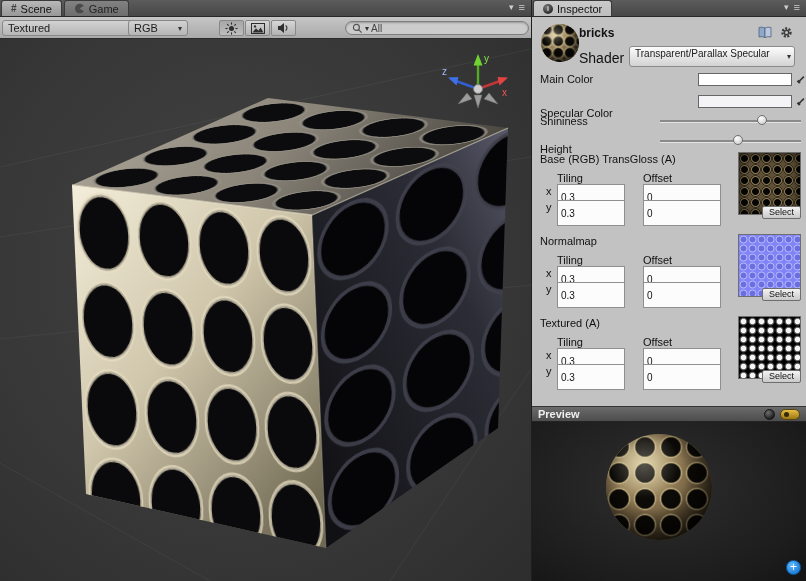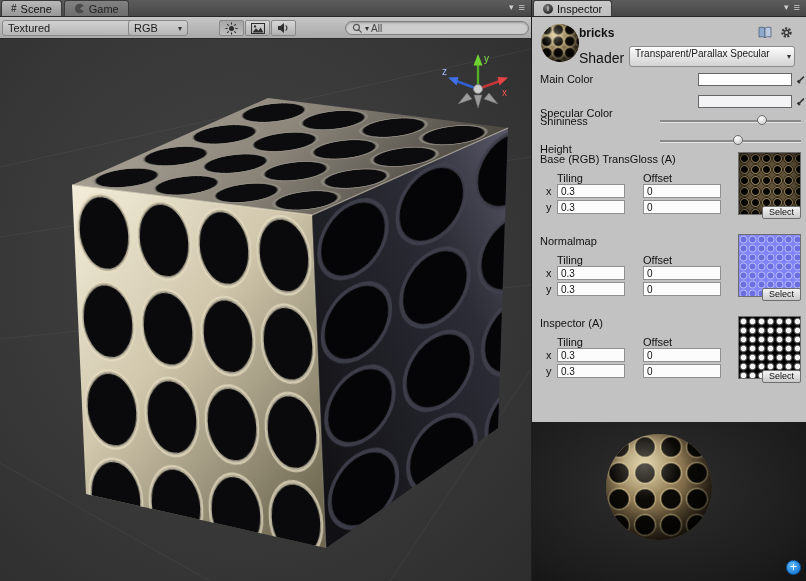--- a/index.html
+++ b/index.html
@@ -126,21 +126,21 @@
   }
 
   .map-section { position:absolute; left:8px; width:261px; height:82px; }
   .map-title { position:absolute; left:0; top:0; font-size:11px; color:#111; white-space:nowrap; }
   .to-head { position:absolute; top:19px; font-size:11px; color:#111; }
   .to-head.t { left:17px; } .to-head.o { left:103px;text-align:center; }
   .axis-lbl { position:absolute; font-size:11px; color:#111; }
   .ax { top:32px; left:6px; } .ay { top:48px; left:6px; }
   .fld {
     position:absolute; height:13px; font-size:10px; color:#111;
-    border:1px solid #8f8f8f; background:#fcfcfc; padding:6px 3px;
+    border:1px solid #8f8f8f; background:#fcfcfc; padding:12px 3px;
     box-sizing:border-box; font-family:"Liberation Sans", sans-serif;
   }
   .f-tx { top:31px; left:17px; width:68px; }
   .f-ox { top:31px; left:103px; width:78px; }
   .f-ty { top:47px; left:17px; width:68px; }
   .f-oy { top:47px; left:103px; width:78px; }
   .thumb {
     position:absolute; top:-1px; right:0; width:63px; height:63px;
     border:1px solid #6e6e6e; box-sizing:border-box;
   }
@@ -446,32 +446,39 @@
         <input class="fld f-tx" value="0.3" style="">
         <input class="fld f-ox" value="0" style="">
         <span class="axis-lbl ay">y</span>
         <input class="fld f-ty" value="0.3" style="">
         <input class="fld f-oy" value="0" style="">
         <div class="thumb thumb-normal"></div>
         <button class="select-btn">Select</button>
       </div>
 
       <div class="map-section" style="top:300px;">
-        <div class="map-title">Inspector (A)</div>
+        <div class="map-title">Textured (A)</div>
         <span class="to-head t">Tiling</span>
         <span class="to-head o">Offset</span>
         <span class="axis-lbl ax">x</span>
         <input class="fld f-tx" value="0.3" style="">
         <input class="fld f-ox" value="0" style="">
         <span class="axis-lbl ay">y</span>
         <input class="fld f-ty" value="0.3" style="">
         <input class="fld f-oy" value="0" style="">
         <div class="thumb thumb-height"></div>
         <button class="select-btn">Select</button>
       </div>
     </div>
 
+    <div class="preview-header">
+      <span>Preview</span>
+      <div class="pv-circle"></div>
+      <div class="pv-pill">
+          <span class="pv-dot"></span>
+        </div>
+    </div>
     <div class="preview-body">
       <div class="preview-sphere holo-sphere"></div>
       <div class="add-btn">+</div>
     </div>
   </div>
 </div>
 
 </body></html>

